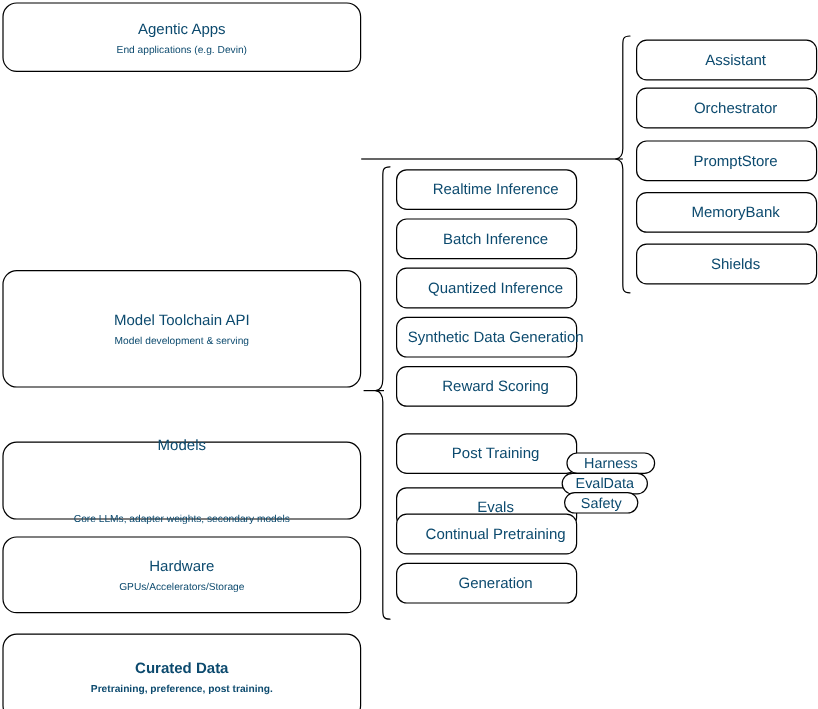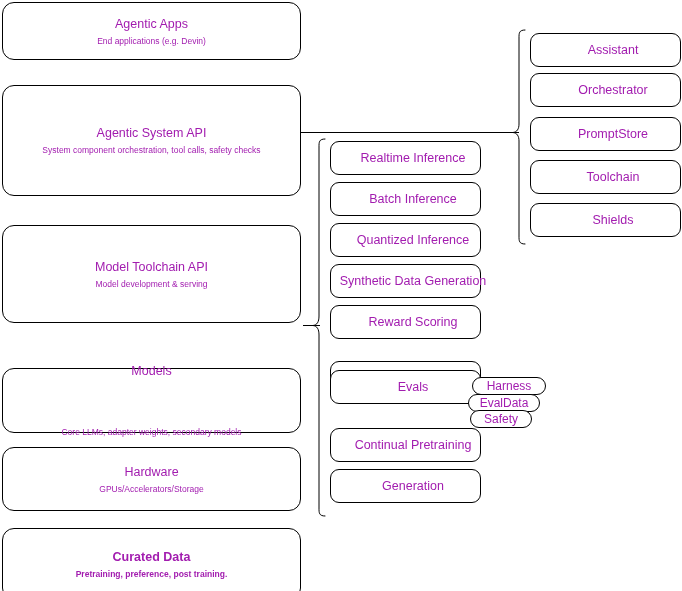--- a/index.html
+++ b/index.html
@@ -6,21 +6,21 @@
     margin: 0;
     padding: 0;
     background: #ffffff;
   }
   #canvas {
     position: relative;
     width: 682px;
     height: 591px;
     background: #ffffff;
     font-family: "Liberation Sans", sans-serif;
-    color: #a21caf;
+    color: #0c4a6e;
     overflow: hidden;
   }
 
   
   .node {
     position: absolute;
     box-sizing: border-box;
     background: #ffffff;
     border: 1px solid #000000;
     border-radius: 10px;
@@ -100,24 +100,20 @@
 </head>
 <body>
 
 <div id="canvas">
 
   <div class="node layer-node" style="top:2px; height:58px;">
     <div class="title">Agentic Apps</div>
     <div class="subtitle">End applications (e.g. Devin)</div>
   </div>
 
-  <div class="node layer-node" style="top:85px; height:111px;">
-    <div class="title">Agentic System API</div>
-    <div class="subtitle">System component orchestration, tool calls, safety checks</div>
-  </div>
 
   <div class="node layer-node" style="top:225px; height:98px;">
     <div class="title">Model Toolchain API</div>
     <div class="subtitle">Model development &amp; serving</div>
   </div>
 
   <div class="node layer-node" style="top:368px; height:65px;gap:44px;">
     <div class="title">Models</div>
     <div class="subtitle">Core LLMs, adapter weights, secondary models</div>
   </div>
@@ -159,21 +155,21 @@
   </div>
   <div class="node chip mid-chip" style="top:223px;">
     <div class="title">Quantized Inference</div>
   </div>
   <div class="node chip mid-chip" style="top:305px;">
     <div class="title">Reward Scoring</div>
   </div>
   <div class="node chip mid-chip" style="top:346px;margin-top:15px;">
     <div class="title">Post Training</div>
   </div>
-  <div class="node chip mid-chip" style="top:370px;justify-content:center;">
+  <div class="node chip mid-chip" style="top:406px;justify-content:center;">
     <div class="title">Evals</div>
   </div>
   <div class="node chip mid-chip" style="top:428px;text-align:center;">
     <div class="title">Continual Pretraining</div>
   </div>
   <div class="node chip mid-chip" style="top:469px;">
     <div class="title">Generation</div>
   </div>
 
   <div class="pill" style="left:472px; top:377px; width:74px;">
@@ -189,19 +185,19 @@
   <div class="node chip right-chip" style="top:33px;">
     <div class="title">Assistant</div>
   </div>
   <div class="node chip right-chip" style="top:73px;">
     <div class="title">Orchestrator</div>
   </div>
   <div class="node chip right-chip" style="top:117px;">
     <div class="title">PromptStore</div>
   </div>
   <div class="node chip right-chip" style="top:160px;">
-    <div class="title">Toolchain</div>
+    <div class="title">MemoryBank</div>
   </div>
   <div class="node chip right-chip" style="top:203px;">
     <div class="title">Shields</div>
   </div>
 
 </div>
 
 </body></html>

